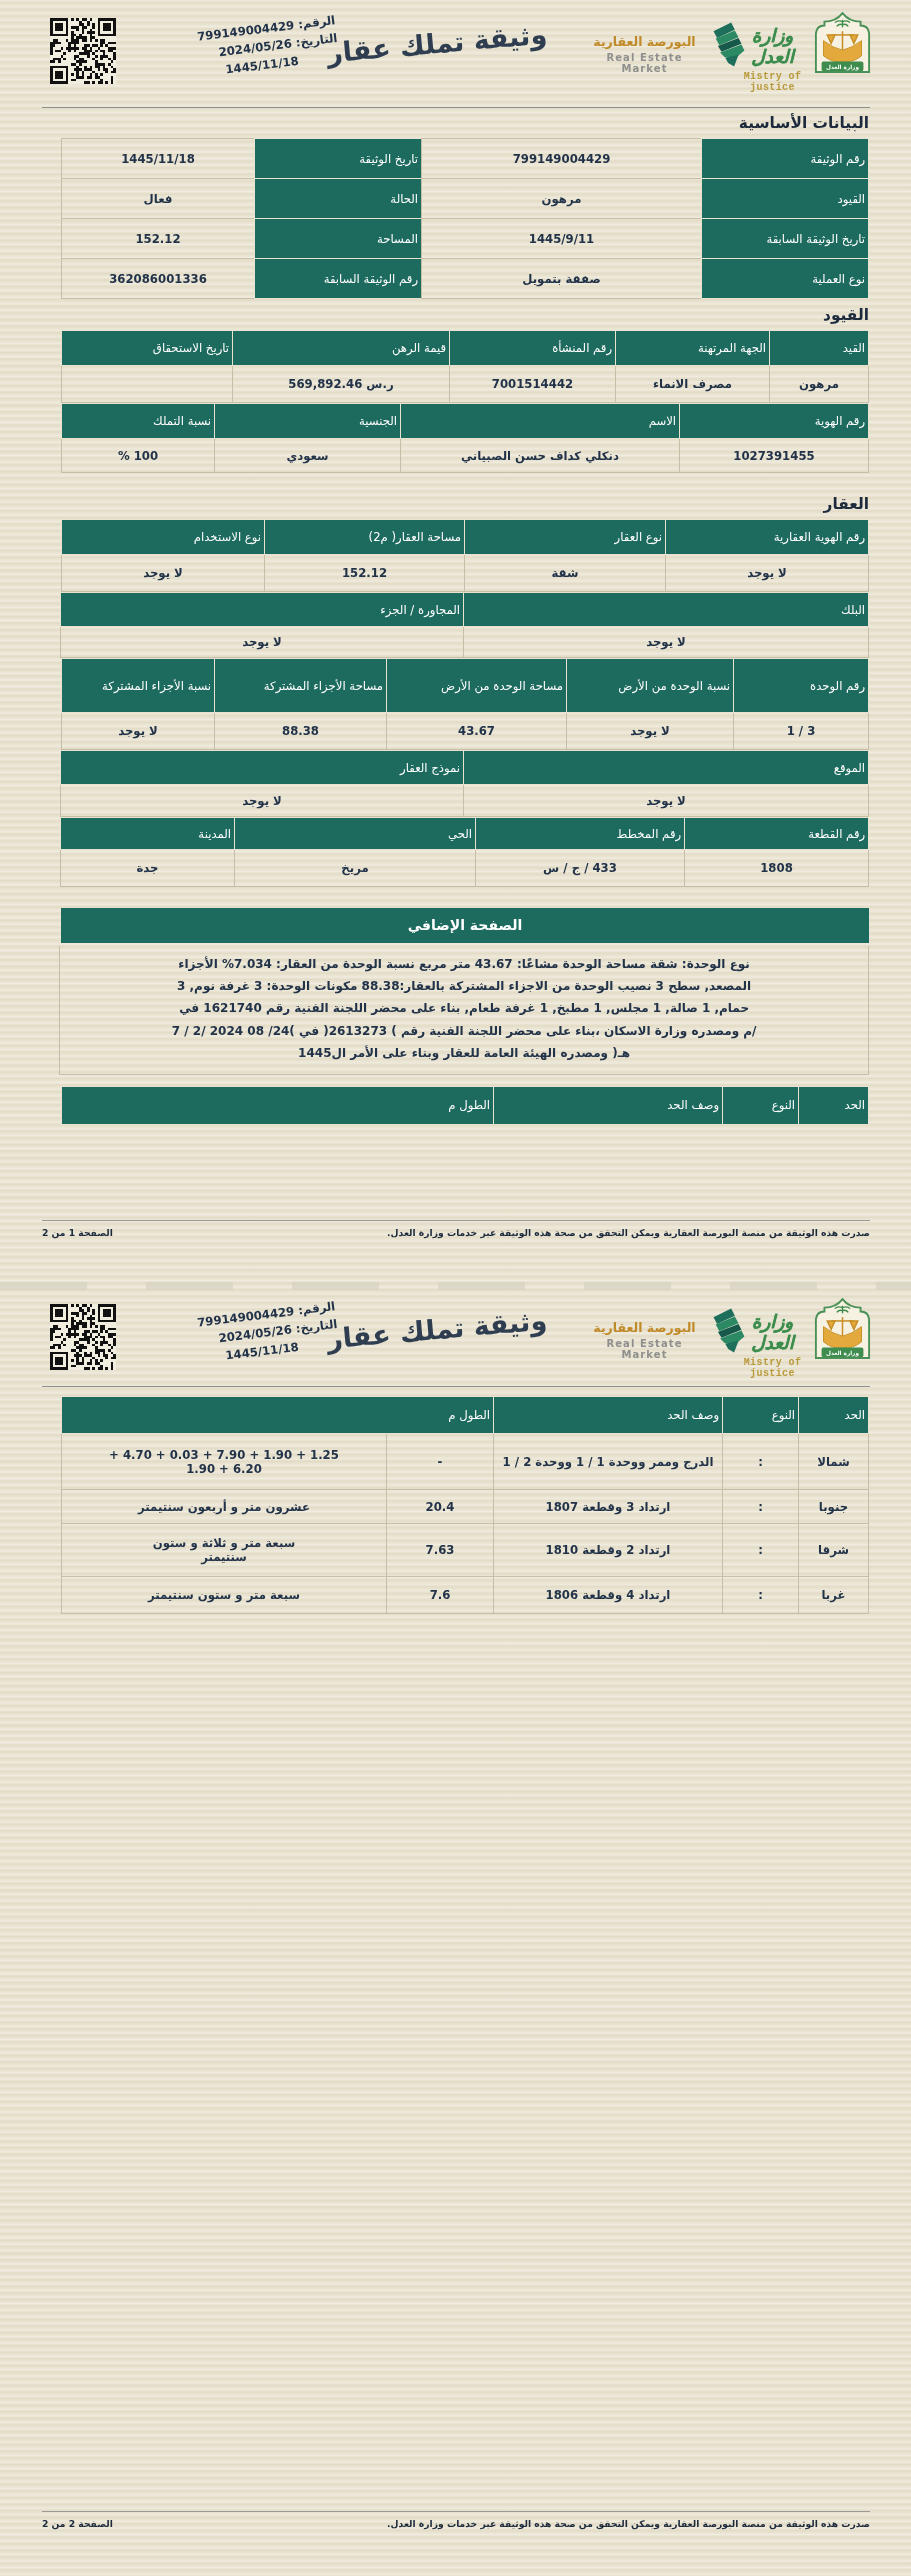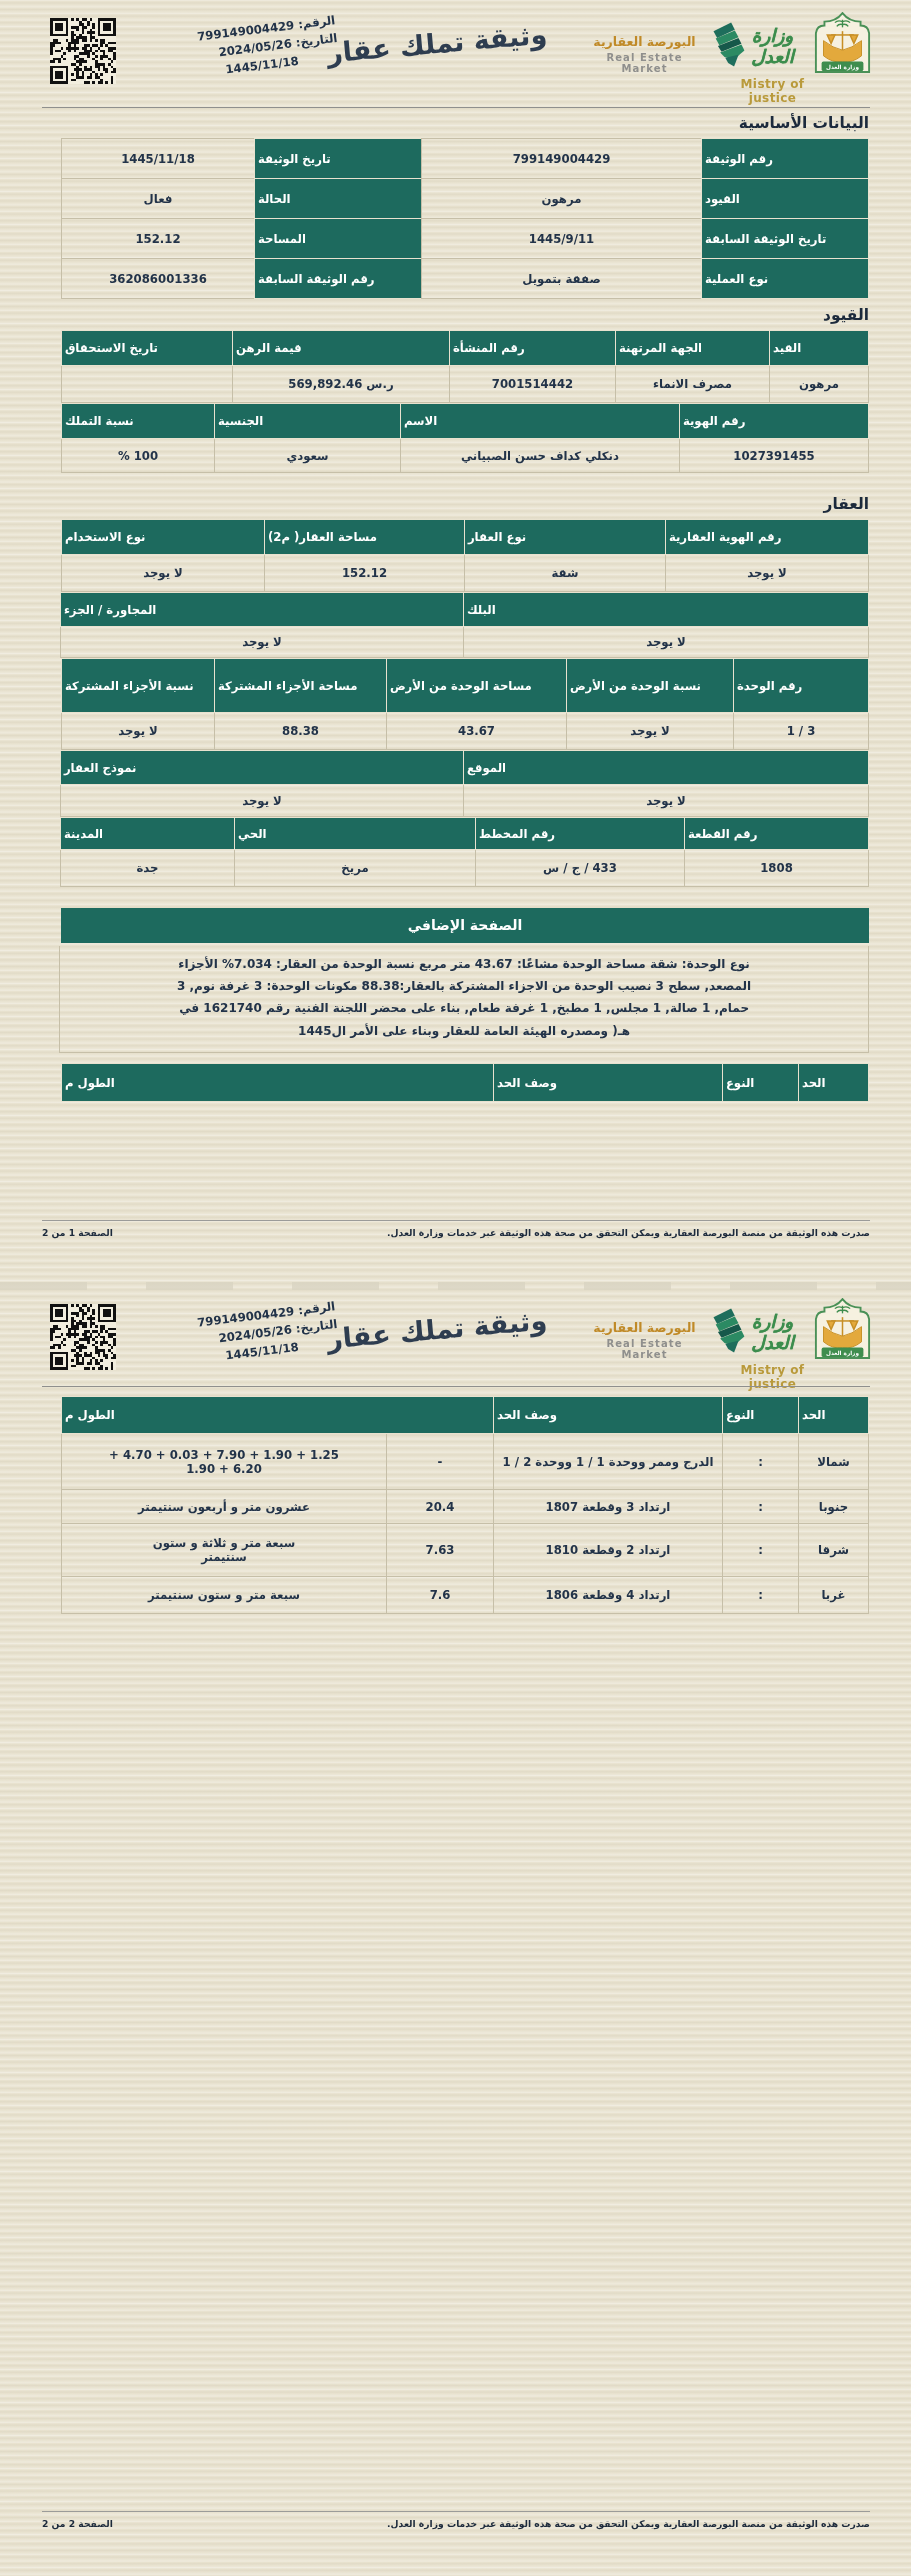--- a/index.html
+++ b/index.html
@@ -47,33 +47,33 @@
   }
   .rem{position:absolute;left:584px;top:34px;width:121px;text-align:center;}
   .rem-ar{color:#c08a28;font-size:12.5px;letter-spacing:0.7px;}
   .rem-en{color:#8f8f8d;font-size:10px;letter-spacing:1.1px;margin-top:2.9px;}
   .rem-mark{position:absolute;left:706px;top:17.6px;}
   .moj{position:absolute;left:734px;top:25px;width:77px;text-align:center;}
   .moj-ar{
     color:#3c8d4d;font-size:18.4px;font-family:"DejaVu Serif","DejaVu Sans",serif;
     font-style:italic;text-shadow:0 0 0.7px #3c8d4d;
   }
-  .moj-en{color:#b99a3b;font-size:12px;margin-top:10px;letter-spacing:0.4px;}
+  .moj-en{color:#b99a3b;font-size:10px;margin-top:4px;letter-spacing:0.4px;font-family:Liberation Mono, monospace;}
   .moj-emblem{position:absolute;left:814px;top:11.7px;}
 
   
   .content{position:relative;margin:0 42px 0 62px;direction:rtl;}
   .sec-title{
     font-size:15.4px;color:#1c2a3c;text-align:right;margin:7.3px 0 5.9px 0;
     font-family:"DejaVu Serif","DejaVu Sans",serif;
   }
   table{border-collapse:collapse;width:808px;table-layout:fixed;}
   .th{
-    background:#1d6a5e;color:#fff;text-align:left;vertical-align:middle;
-    font-size:11.7px;font-weight:700;border:1.5px solid #e8e2cf;padding:1.5px 2.9px;
+    background:#1d6a5e;color:#fff;text-align:right;vertical-align:middle;
+    font-size:11.7px;font-weight:400;border:1.5px solid #e8e2cf;padding:1.5px 2.9px;
   }
   .td{
     border:0.7px solid #c6bfa8;text-align:center;vertical-align:middle;
     font-size:11.7px;color:#223349;padding:1.5px 4.4px;background:transparent;
   }
   .desc-banner{
     width:808px;height:35px;background:#1d6a5e;color:#fff;font-size:14px;
     display:flex;align-items:center;justify-content:center;margin-top:20.6px;
   }
   .desc-body{
@@ -542,20 +542,21 @@
             <td class="td">جدة</td>
           </tr>
         </tbody>
       </table>
 
       <div class="desc-banner">الصفحة الإضافي</div>
       <div class="desc-body">
         <div>نوع الوحدة: شقة مساحة الوحدة مشاعًا: 43.67 متر مربع نسبة الوحدة من العقار: 7.034% الأجزاء</div>
         <div>المصعد, سطح 3 نصيب الوحدة من الاجزاء المشتركة بالعقار:88.38 مكونات الوحدة: 3 غرفة نوم, 3</div>
         <div>حمام, 1 صالة, 1 مجلس, 1 مطبخ, 1 غرفة طعام, بناء على محضر اللجنة الفنية رقم 1621740 في</div>
+        <div>/م ومصدره وزارة الاسكان ،بناء على محضر اللجنة الفنية رقم ) 2613273( في )24/ 08 2024 /2 / 7</div>
         <div>هـ( ومصدره الهيئة العامة للعقار وبناء على الأمر ال1445</div>
       </div>
 
       <table dir="rtl" style="margin-top:10.3px">
         <colgroup>
             <col style="width:70px">
             <col style="width:76px">
             <col style="width:229px">
             <col style="width:107px">
             <col style="width:325px">

